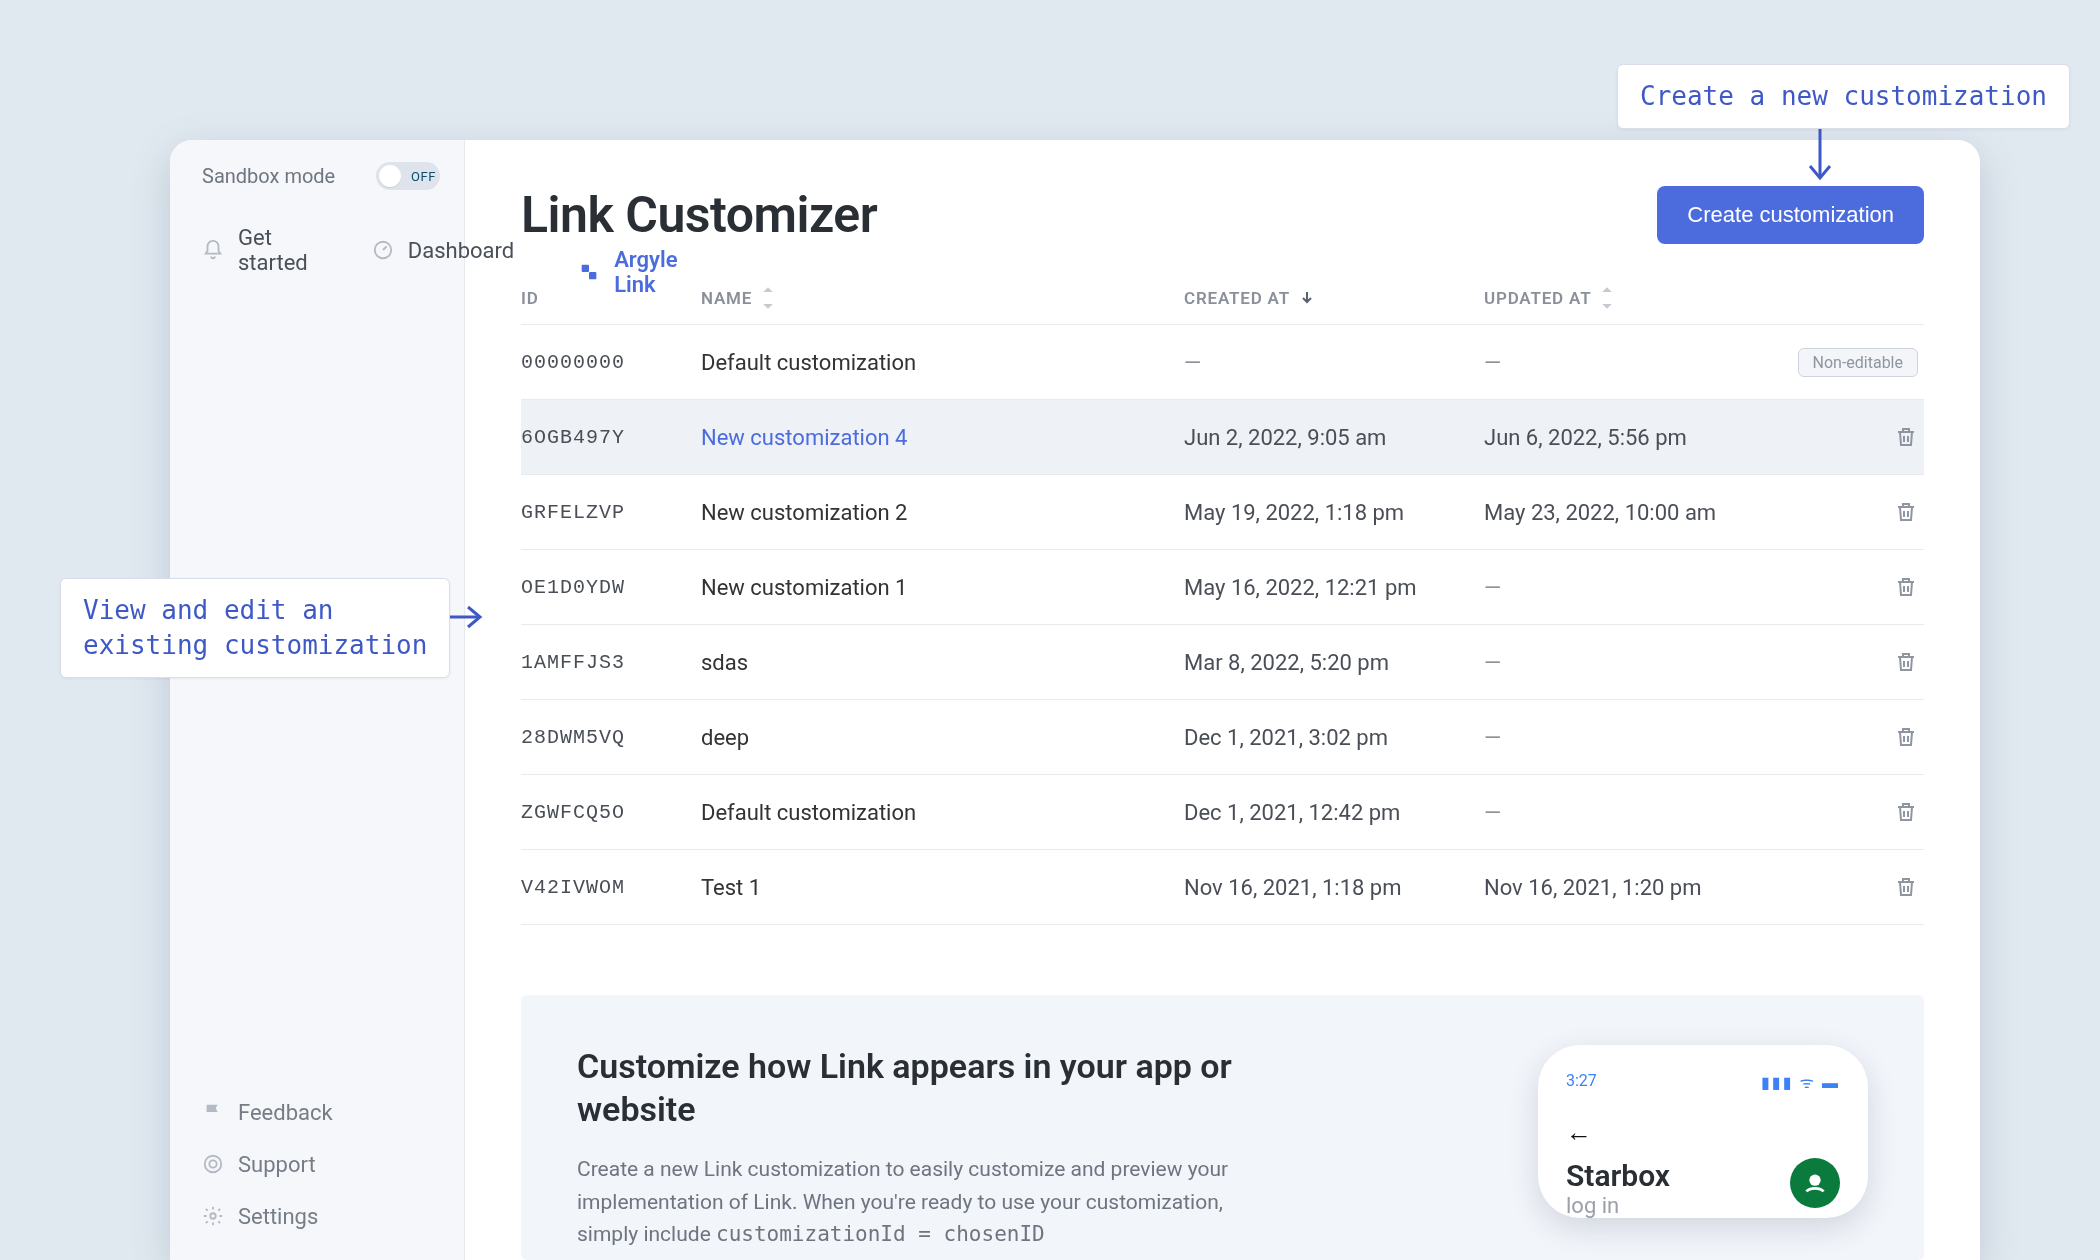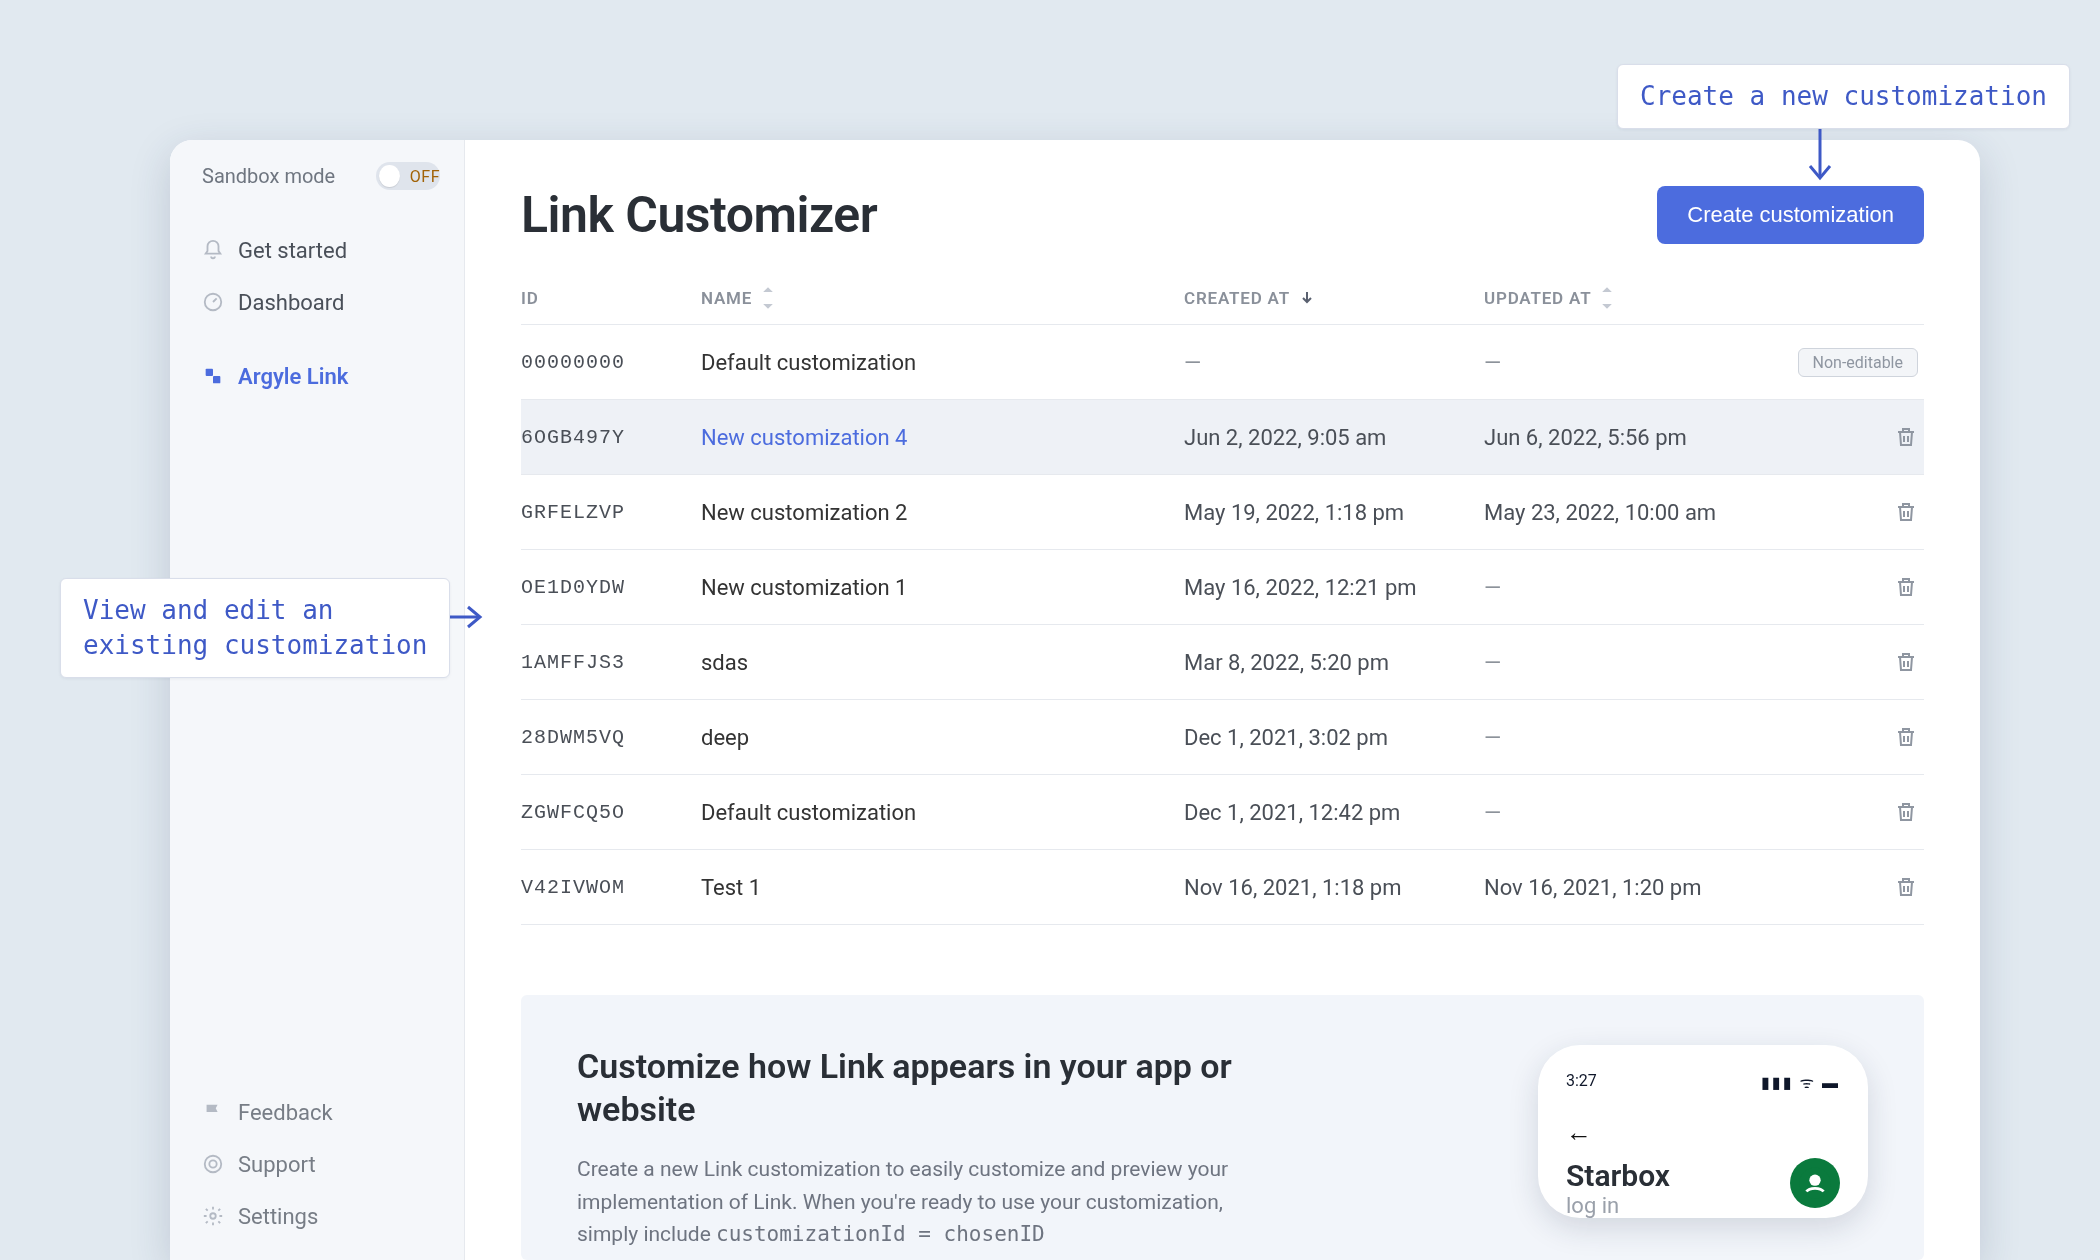--- a/index.html
+++ b/index.html
@@ -38,22 +38,22 @@
 
   
   .sidebar{width:295px;flex:0 0 295px;background:var(--sidebar);border-right:1px solid var(--border);
     display:flex;flex-direction:column;padding-top:22px;}
   .sandbox-row{display:flex;align-items:center;justify-content:space-between;
     padding:0 24px 26px 32px;color:var(--muted);font-size:20px}
   .toggle{position:relative;width:64px;height:28px;background:#dfe4ec;border-radius:999px;
     display:flex;align-items:center;}
   .toggle .knob{width:22px;height:22px;background:#fff;border-radius:50%;margin-left:3px;
     box-shadow:0 1px 1px rgba(0,0,0,.1)}
-  .toggle .lbl{font-size:16px;color:#a16207;margin-left:10px;letter-spacing:.5px}
-  .nav{display:flex;flex-direction:column;padding-top:8px}
+  .toggle .lbl{font-size:13px;color:#0c4a6e;margin-left:10px;letter-spacing:.5px}
+  .nav{display:flex;padding-top:8px}
   .nav-item{display:flex;align-items:center;gap:14px;height:52px;padding:0 32px;
     font-size:22px;color:#4a5059;cursor:pointer}
   .nav-item.section{margin-top:22px}
   .nav-item.active{color:var(--accent);font-weight:600}
   .nav-sub{display:flex;flex-direction:column;padding-left:44px}
   .nav-sub .nav-item{height:46px;padding-left:32px;font-size:21px;color:#6d7480}
   .nav-sub .nav-item.active{color:var(--accent);font-weight:500}
   .sidebar-spacer{flex:1}
   .sidebar-bottom{padding:0 0 18px 0}
   .sidebar-bottom .nav-item{color:#777d86}
@@ -94,21 +94,21 @@
 
   
   .promo{margin:70px 56px 0;background:#f2f5fa;border-radius:6px;padding:50px 56px 0;
     display:flex;gap:60px;align-items:flex-start;min-height:260px}
   .promo-text{max-width:680px}
   .promo-title{font-size:34px;font-weight:600;line-height:1.25;margin:0 0 23px}
   .promo-body{font-size:21px;color:#6e7480;line-height:1.55}
   .promo-body code{font-family:var(--mono);color:#6e7480}
   .phone{width:330px;background:#fff;border-radius:42px;box-shadow:0 10px 30px rgba(30,40,70,.15);
     padding:26px 28px 0;margin-left:auto}
-  .phone-status{display:flex;justify-content:space-between;font-size:16px;color:#0f172a;margin-bottom:24px}
+  .phone-status{display:flex;justify-content:space-between;font-size:16px;color:#3b82f6;margin-bottom:24px}
   .phone-status .icons{letter-spacing:2px}
   .phone-back{font-size:26px;color:#111;margin-bottom:10px}
   .phone-row{display:flex;align-items:flex-start;gap:16px}
   .phone-title{font-size:30px;font-weight:600}
   .phone-sub{font-size:22px;color:#9aa0aa}
   .logo{width:50px;height:50px;border-radius:50%;background:#0a7a3d;margin-left:auto;
     display:flex;align-items:center;justify-content:center}
   .logo svg{width:34px;height:34px}
 
   

